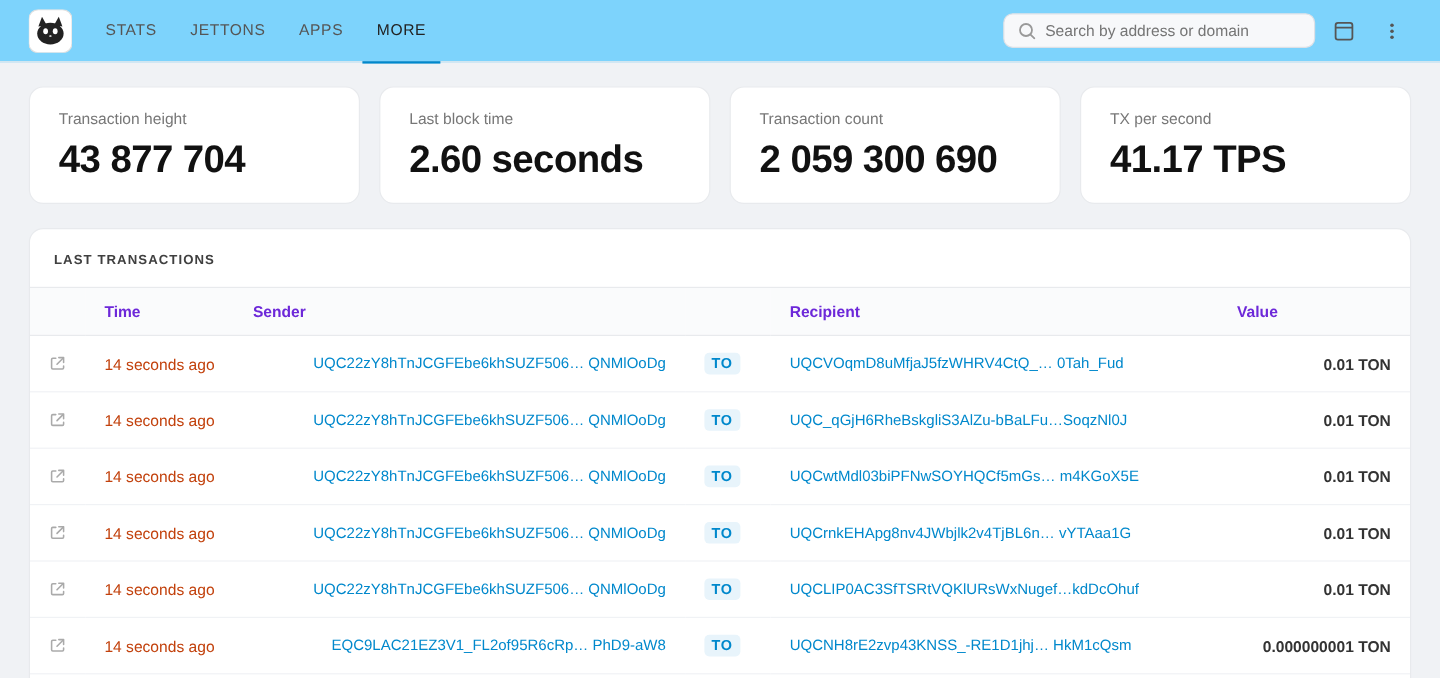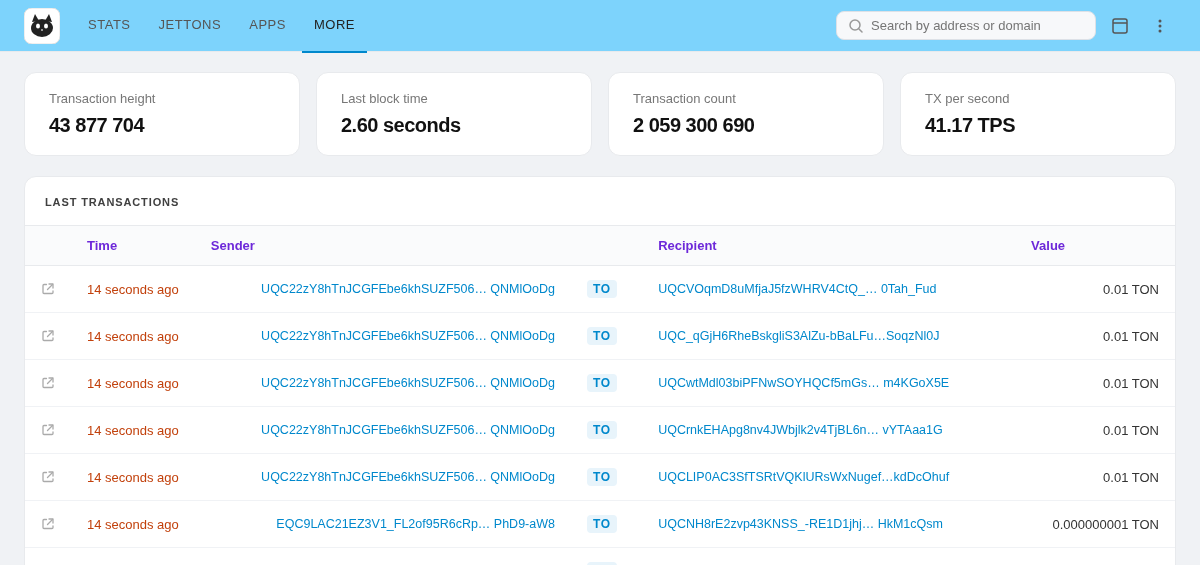--- a/index.html
+++ b/index.html
@@ -39,42 +39,42 @@
     
     .page { padding: 20px 24px; max-width: 1200px; margin: 0 auto; }
 
     
     .stats-row { display: flex; gap: 16px; margin-bottom: 20px; }
     .stat-card {
       background: #fff; border-radius: 12px; padding: 18px 24px;
       flex: 1; border: 1px solid #e8eaed;
     }
     .stat-label { font-size: 13px; color: #777; margin-bottom: 8px; font-weight: 400; }
-    .stat-value { font-size: 20px; font-weight: 700; color: #111; letter-spacing: -0.5px; }
+    .stat-value { font-size: 32px; font-weight: 700; color: #111; letter-spacing: -0.5px; }
 
     
     .table-card {
       background: #fff; border-radius: 12px; border: 1px solid #e8eaed; overflow: hidden;
     }
     .table-header {
       padding: 16px 20px; border-bottom: 1px solid #e8eaed;
     }
     .table-header-title {
       font-size: 11px; font-weight: 700; color: #404040; letter-spacing: 0.08em; text-transform: uppercase;
     }
     table { width: 100%; border-collapse: collapse; }
     thead th {
       padding: 12px 16px; text-align: left; font-size: 13px; font-weight: 600;
       color: #6d28d9; border-bottom: 1px solid #e8eaed; background: #fafbfc;
     }
     thead th.right { }
     tbody tr { border-bottom: 1px solid #f0f2f5; }
     tbody tr:last-child { border-bottom: none; }
     tbody td { padding: 14px 16px; font-size: 13px; vertical-align: middle; }
-    tbody td.right { text-align: right; color: #333; font-weight: 400; }
+    tbody td.right { text-align: right; color: #333; font-weight: 700; }
 
     .time-cell { color: #c2410c; white-space: nowrap; }
     .link-icon { color: #aaa; cursor: pointer; display: flex; align-items: center; }
     .addr-link { color: #0088cc; cursor: pointer; font-size: 12.5px; }
     .to-badge {
       display: inline-block; background: #e8f4fb; color: #0088cc;
       font-size: 12px; font-weight: 700; padding: 2px 6px; border-radius: 4px;
       letter-spacing: 0.05em; flex-shrink: 0;
     }
     .sender-cell { display: flex; align-items: center; justify-content: flex-end; gap: 8px; }

